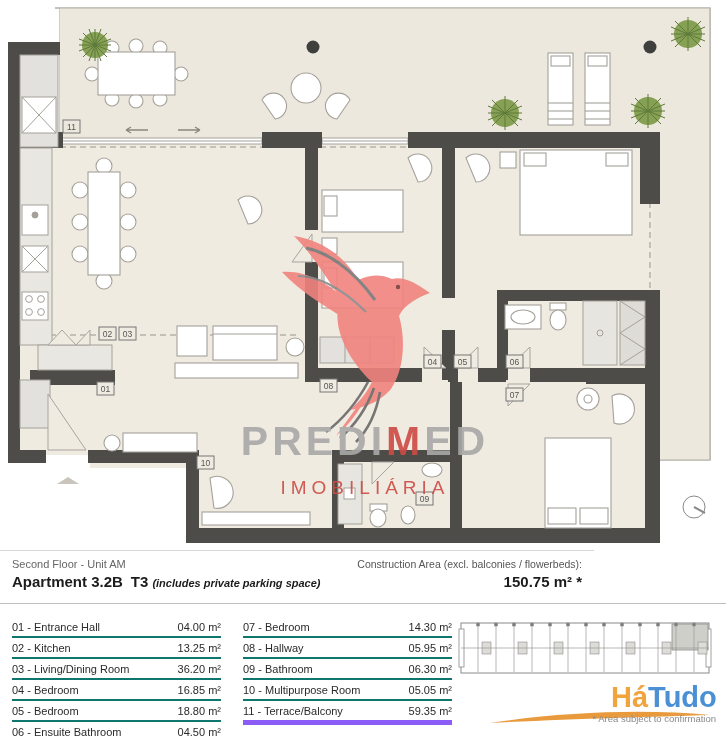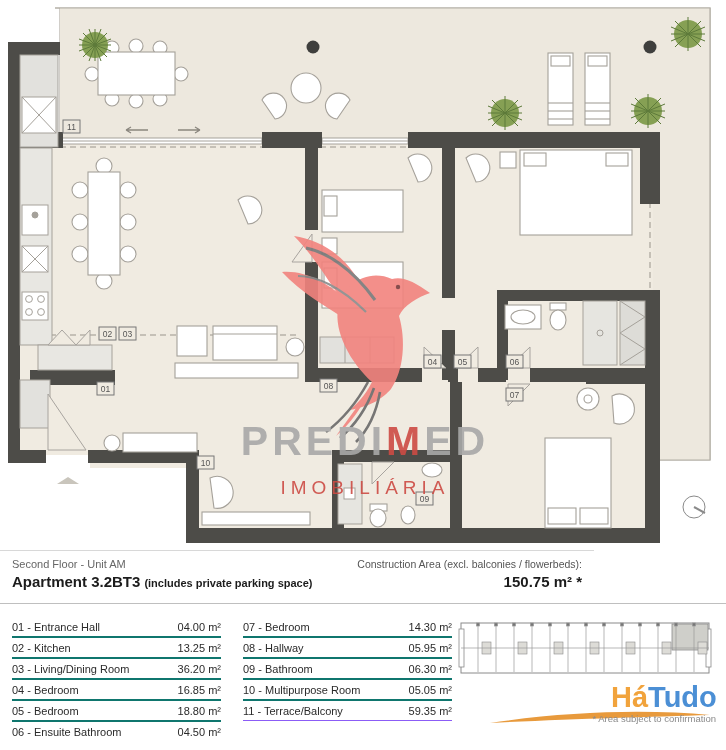--- a/index.html
+++ b/index.html
@@ -2,30 +2,30 @@
 <html><head>
 <meta charset="utf-8">
 <style>
   html,body{margin:0;padding:0;background:#fff;}
   body{width:726px;height:750px;position:relative;font-family:"Liberation Sans",sans-serif;overflow:hidden;}
   .plan-wrap{position:absolute;left:0;top:0;width:726px;height:550px;background:#fff;}
   .info{position:absolute;left:0;top:550px;width:594px;height:200px;border-top:1px solid #d8d8d8;}
   .info-head{position:relative;height:52px;}
   .floor-label{position:absolute;left:12px;top:7px;font-size:11px;color:#666;}
   .apt-line{position:absolute;left:12px;top:22px;font-size:15px;font-weight:bold;color:#1c1c1c;}
-  .apt-line .type{}
-  .apt-line .parking{font-size:11px;font-weight:bold;margin-left:4px;}
+  .apt-line .type{margin-left:8px;}
+  .apt-line .parking{font-size:11px;font-weight:bold;margin-left:4px;font-style:italic;}
   .constr-label{position:absolute;right:12px;top:7px;font-size:10.5px;color:#555;text-align:center;}
   .constr-value{position:absolute;right:12px;top:22px;font-size:15px;font-weight:bold;color:#1c1c1c;text-align:right;}
   .head-divider{position:absolute;left:0;top:52px;width:726px;border-top:1px solid #bfbfbf;}
   .room-table{position:absolute;left:12px;top:66px;width:440px;display:flex;gap:22px;}
   .room-col{width:212px;}
   .room-row{display:flex;justify-content:space-between;align-items:center;height:19px;border-bottom:2px solid #0f766e;font-size:11px;color:#2a2a2a;}
   .room-row.last{border-bottom:none;}
-  .room-col.rightcol .room-row.last{border-bottom:1px solid #8b5cf6;}
+  .room-col.rightcol .room-row.last{border-bottom:5px solid #8b5cf6;}
   .room-area{white-space:nowrap;}
   .keyplan{position:absolute;left:458px;top:64px;width:254px;height:66px;}
   .logo{position:absolute;left:578px;top:130px;width:140px;height:46px;}
   .logo-text{position:absolute;left:6px;top:0;font-size:29px;font-weight:bold;letter-spacing:0;}
   .logo-ha{color:#F1A33C;margin-left:27px;}
   .logo-tudo{color:#4B8FD5;}
   .swoosh{position:absolute;left:-90px;top:28px;width:226px;height:16px;}
   .logo-note{position:absolute;right:2px;top:32px;font-size:9.5px;color:#8a8a8a;white-space:nowrap;}
   svg text{font-family:"Liberation Sans",sans-serif;}
 </style>

